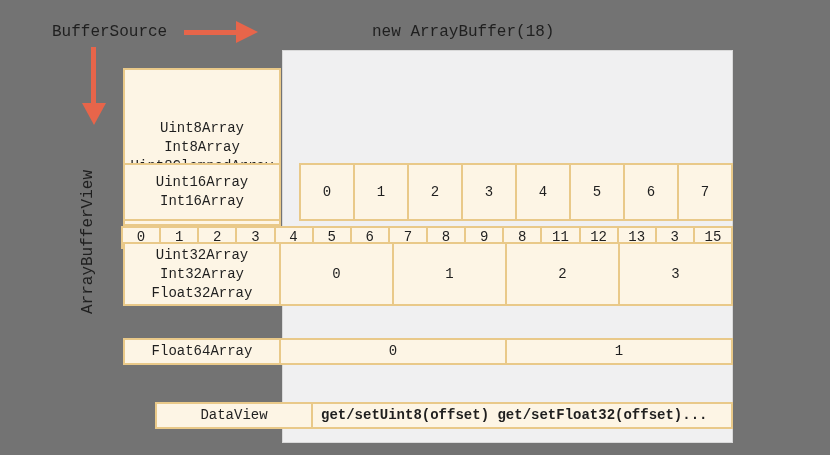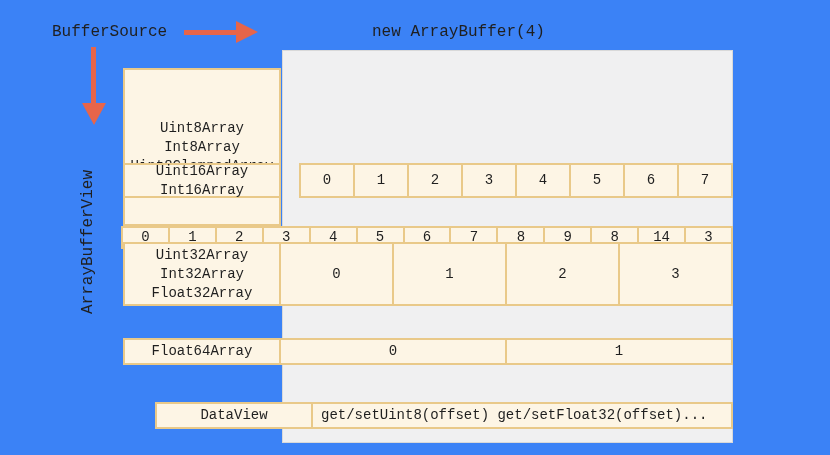--- a/index.html
+++ b/index.html
@@ -9,21 +9,21 @@
     --buffer-bg: #f0f0f1;
     --buffer-border: #d9d9d9;
     --text: #1f1f1f;
   }
   * { box-sizing: border-box; margin: 0; padding: 0; }
   html, body { background: #ffffff; }
   .canvas {
     position: relative;
     width: 830px;
     height: 455px;
-    background: #3b82f6;
+    background: #737373;
     font-family: "Liberation Mono", "DejaVu Sans Mono", monospace;
     color: var(--text);
     overflow: hidden;
   }
   
   .buffer-band {
     position: absolute;
     left: 282px; top: 50px;
     width: 451px; height: 393px;
     background: var(--buffer-bg);
@@ -88,21 +88,21 @@
   }
   
   .view-row {
     position: absolute;
     left: 123px;
     width: 610px;
     display: flex;
     z-index: 2;
   }
   .row-1 { top: 68px;  height: 56px; flex-direction: column; }
-  .row-2 { top: 163px; height: 35px; gap: 20px; }
+  .row-2 { top: 163px; height: 58px; gap: 20px; }
   .row-3 { top: 242px; height: 64px; }
   .row-4 { top: 338px; height: 27px; }
   .row-5 { top: 402px; height: 27px; padding-left: 32px; }
   .row-label {
     width: 158px;
     flex: 0 0 158px;
     background: var(--cell-bg);
     border: 2px solid var(--cell-border);
     display: flex;
     align-items: center;
@@ -127,35 +127,36 @@
     justify-content: center;
     font-size: 14px;
     line-height: 19px;
     white-space: nowrap;
     overflow: hidden;
   }
   .row-cells .cell:first-child { margin-left: 0; }
   .align-left .cell {
     justify-content: flex-start;
     padding-left: 8px;
+    font-weight: bold;
   }
 </style>
 </head>
 <body>
 
 <div class="canvas">
 
   <div class="buffer-band"></div>
 
   <div class="hdr-text buffer-source-label">BufferSource</div>
 
   <div class="h-arrow-shaft"></div>
   <div class="h-arrow-head"></div>
 
-  <div class="hdr-text array-buffer-label">new ArrayBuffer(4)</div>
+  <div class="hdr-text array-buffer-label">new ArrayBuffer(18)</div>
 
   <div class="v-arrow-shaft"></div>
   <div class="v-arrow-head"></div>
 
   <div class="side-label-anchor">
     <span class="side-label">ArrayBufferView</span>
   </div>
 
   <div class="view-row row-1">
     <div class="row-label">Uint8Array
@@ -166,22 +167,25 @@
         <div class="cell">1</div>
         <div class="cell">2</div>
         <div class="cell">3</div>
         <div class="cell">4</div>
         <div class="cell">5</div>
         <div class="cell">6</div>
         <div class="cell">7</div>
         <div class="cell">8</div>
         <div class="cell">9</div>
         <div class="cell">8</div>
-        <div class="cell">14</div>
-        <div class="cell">3</div>
+        <div class="cell">11</div>
+        <div class="cell">12</div>
+        <div class="cell">13</div>
+        <div class="cell">3</div>
+        <div class="cell">15</div>
       </div>
   </div>
 
   <div class="view-row row-2">
     <div class="row-label">Uint16Array
 Int16Array</div>
     <div class="row-cells">
         <div class="cell">0</div>
         <div class="cell">1</div>
         <div class="cell">2</div>

